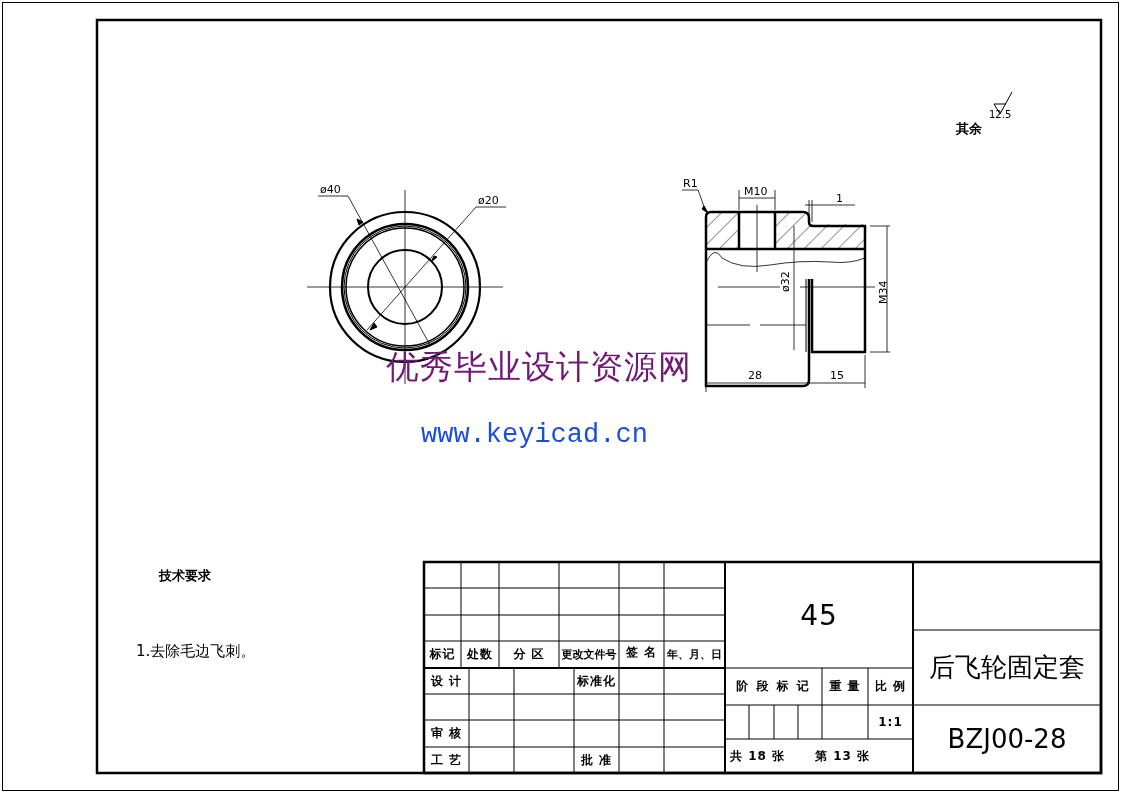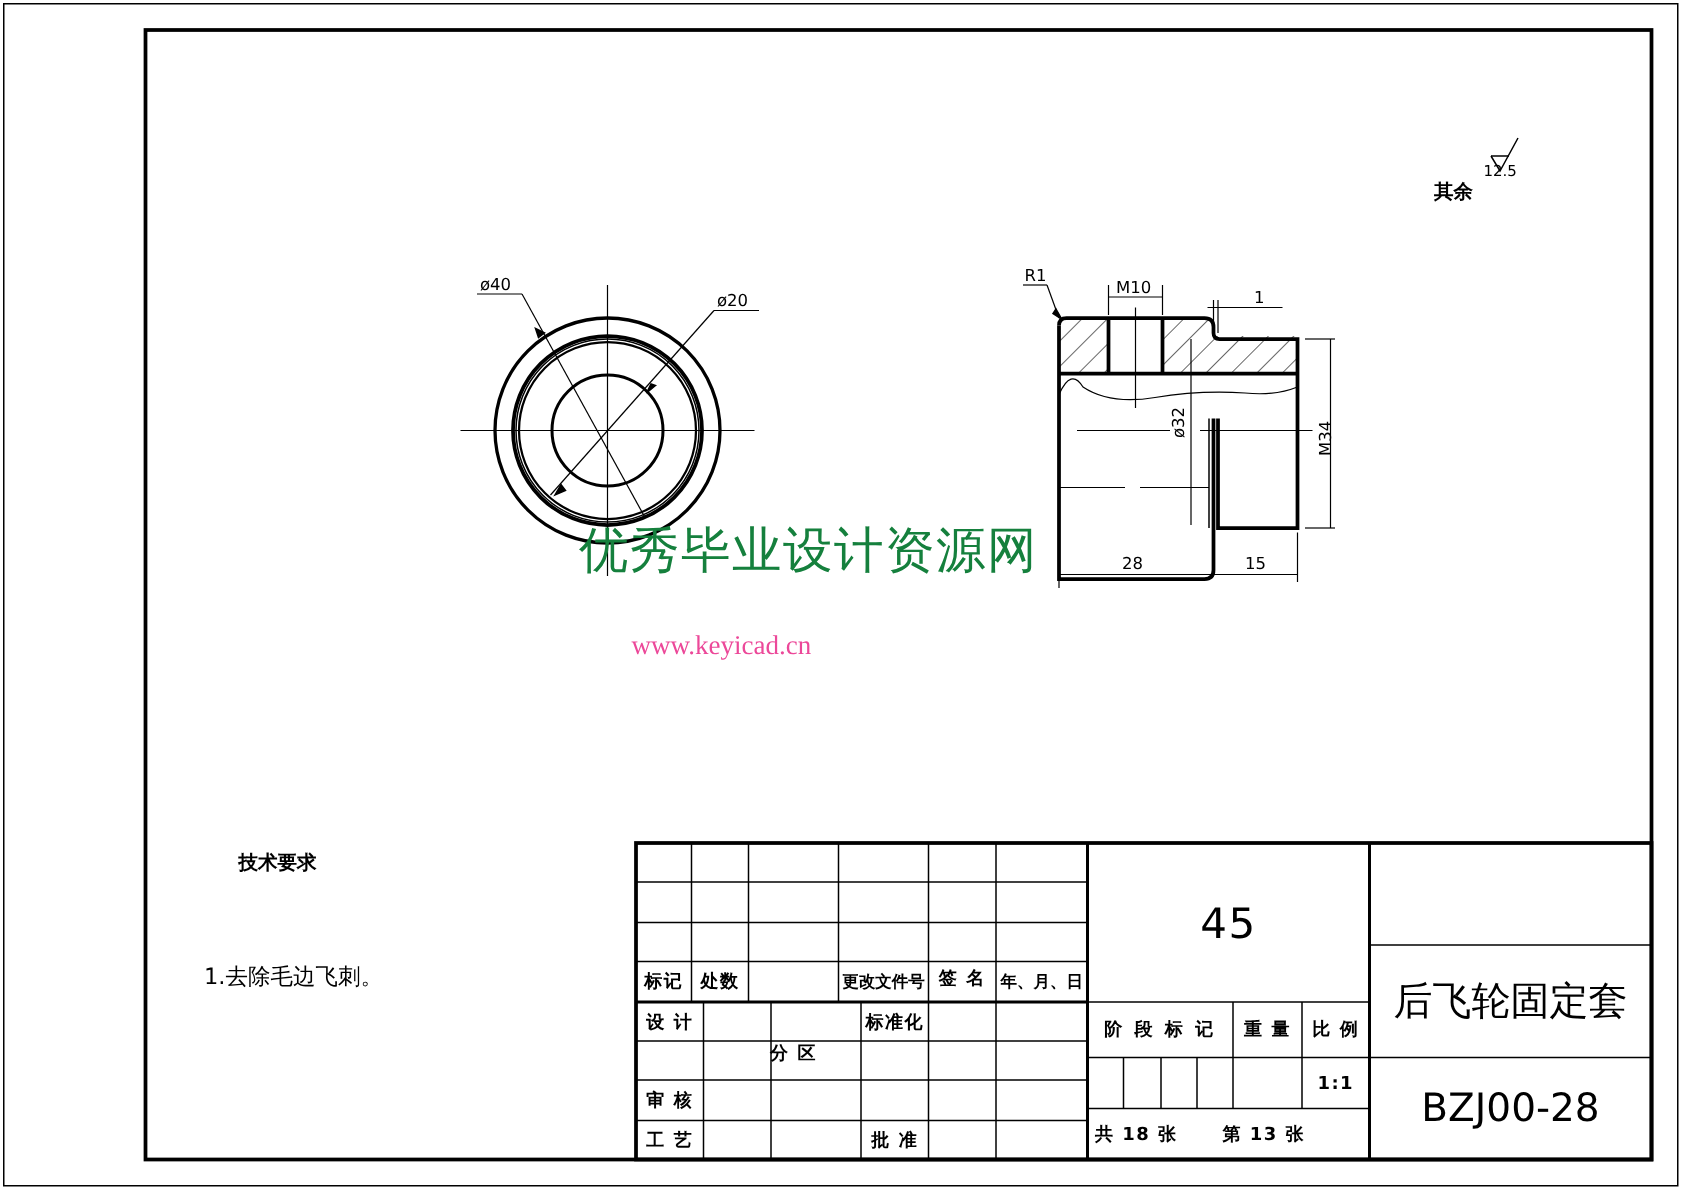--- a/index.html
+++ b/index.html
@@ -3,22 +3,22 @@
 <meta charset="utf-8">
 <style>
   html, body { margin:0; padding:0; background:#ffffff; }
   body { width:1122px; height:793px; position:relative; overflow:hidden;
          font-family: "DejaVu Sans", sans-serif; }
   svg { position:absolute; left:0; top:0; }
   .txt { position:absolute; color:#000; white-space:nowrap; line-height:1; }
   .cjk { font-family: "DejaVu Sans", sans-serif; font-weight:bold;margin-top:24px; }
   .serif { font-family: "DejaVu Serif", "Liberation Serif", serif; }
   .cad { font-family: "DejaVu Sans", sans-serif; font-size:11px; }
-  .wm1 { position:absolute; color:#15803d; font-family:"DejaVu Serif", serif; font-size:33px; letter-spacing:1px; }
-  .wm2 { position:absolute; color:#ec4899; font-family:Liberation Serif, serif; font-size:18px; }
+  .wm1 { position:absolute; color:#701a75; font-family:"DejaVu Serif", serif; font-size:33px; letter-spacing:1px; }
+  .wm2 { position:absolute; color:#1d4ed8; font-family:Liberation Mono, monospace; font-size:27px; }
   .cell { position:absolute; display:flex; align-items:center; justify-content:center;
           font-size:12px; font-weight:bold; font-family:"DejaVu Sans", sans-serif; white-space:nowrap; letter-spacing:1px; }
 </style>
 </head>
 <body>
 
 <svg width="1122" height="793" viewBox="0 0 1122 793">
 
   <rect x="2.5" y="2.5" width="1116" height="788" fill="none" stroke="#000" stroke-width="1"></rect>
 
@@ -145,21 +145,21 @@
 <span class="txt cad" style="left:830px;top:370px;">15</span>
 
 <span class="wm1" style="left:386px;top:345px;">优秀毕业设计资源网</span>
 <span class="wm2" style="left:421px;top:420px;">www.keyicad.cn</span>
 
 <span class="txt cjk" style="left:159px;top:545px;font-size:13px;">技术要求</span>
 <span class="txt cjk" style="left:136px;top:620px;font-size:15px;font-weight:normal;">1.去除毛边飞刺。</span>
 
 <div class="cell" style="left:424px;top:641px;width:37px;height:27px;">标记</div>
 <div class="cell" style="left:461px;top:641px;width:38px;height:27px;">处数</div>
-<div class="cell" style="left:499px;top:641px;width:60px;height:27px;margin-top:48px;">分 区</div>
+<div class="cell" style="left:499px;top:641px;width:60px;height:27px;">分 区</div>
 <div class="cell" style="left:559px;top:641px;width:60px;height:27px;font-size:11px;letter-spacing:0;">更改文件号</div>
 <div class="cell" style="left:619px;top:641px;width:45px;height:23px;">签 名</div>
 <div class="cell" style="left:664px;top:641px;width:61px;height:27px;font-size:11px;letter-spacing:0;">年、月、日</div>
 
 <div class="cell" style="left:424px;top:668px;width:45px;height:26px;">设 计</div>
 <div class="cell" style="left:574px;top:668px;width:45px;height:26px;">标准化</div>
 <div class="cell" style="left:424px;top:720px;width:45px;height:27px;">审 核</div>
 <div class="cell" style="left:424px;top:747px;width:45px;height:26px;">工 艺</div>
 <div class="cell" style="left:574px;top:747px;width:45px;height:26px;">批 准</div>
 

